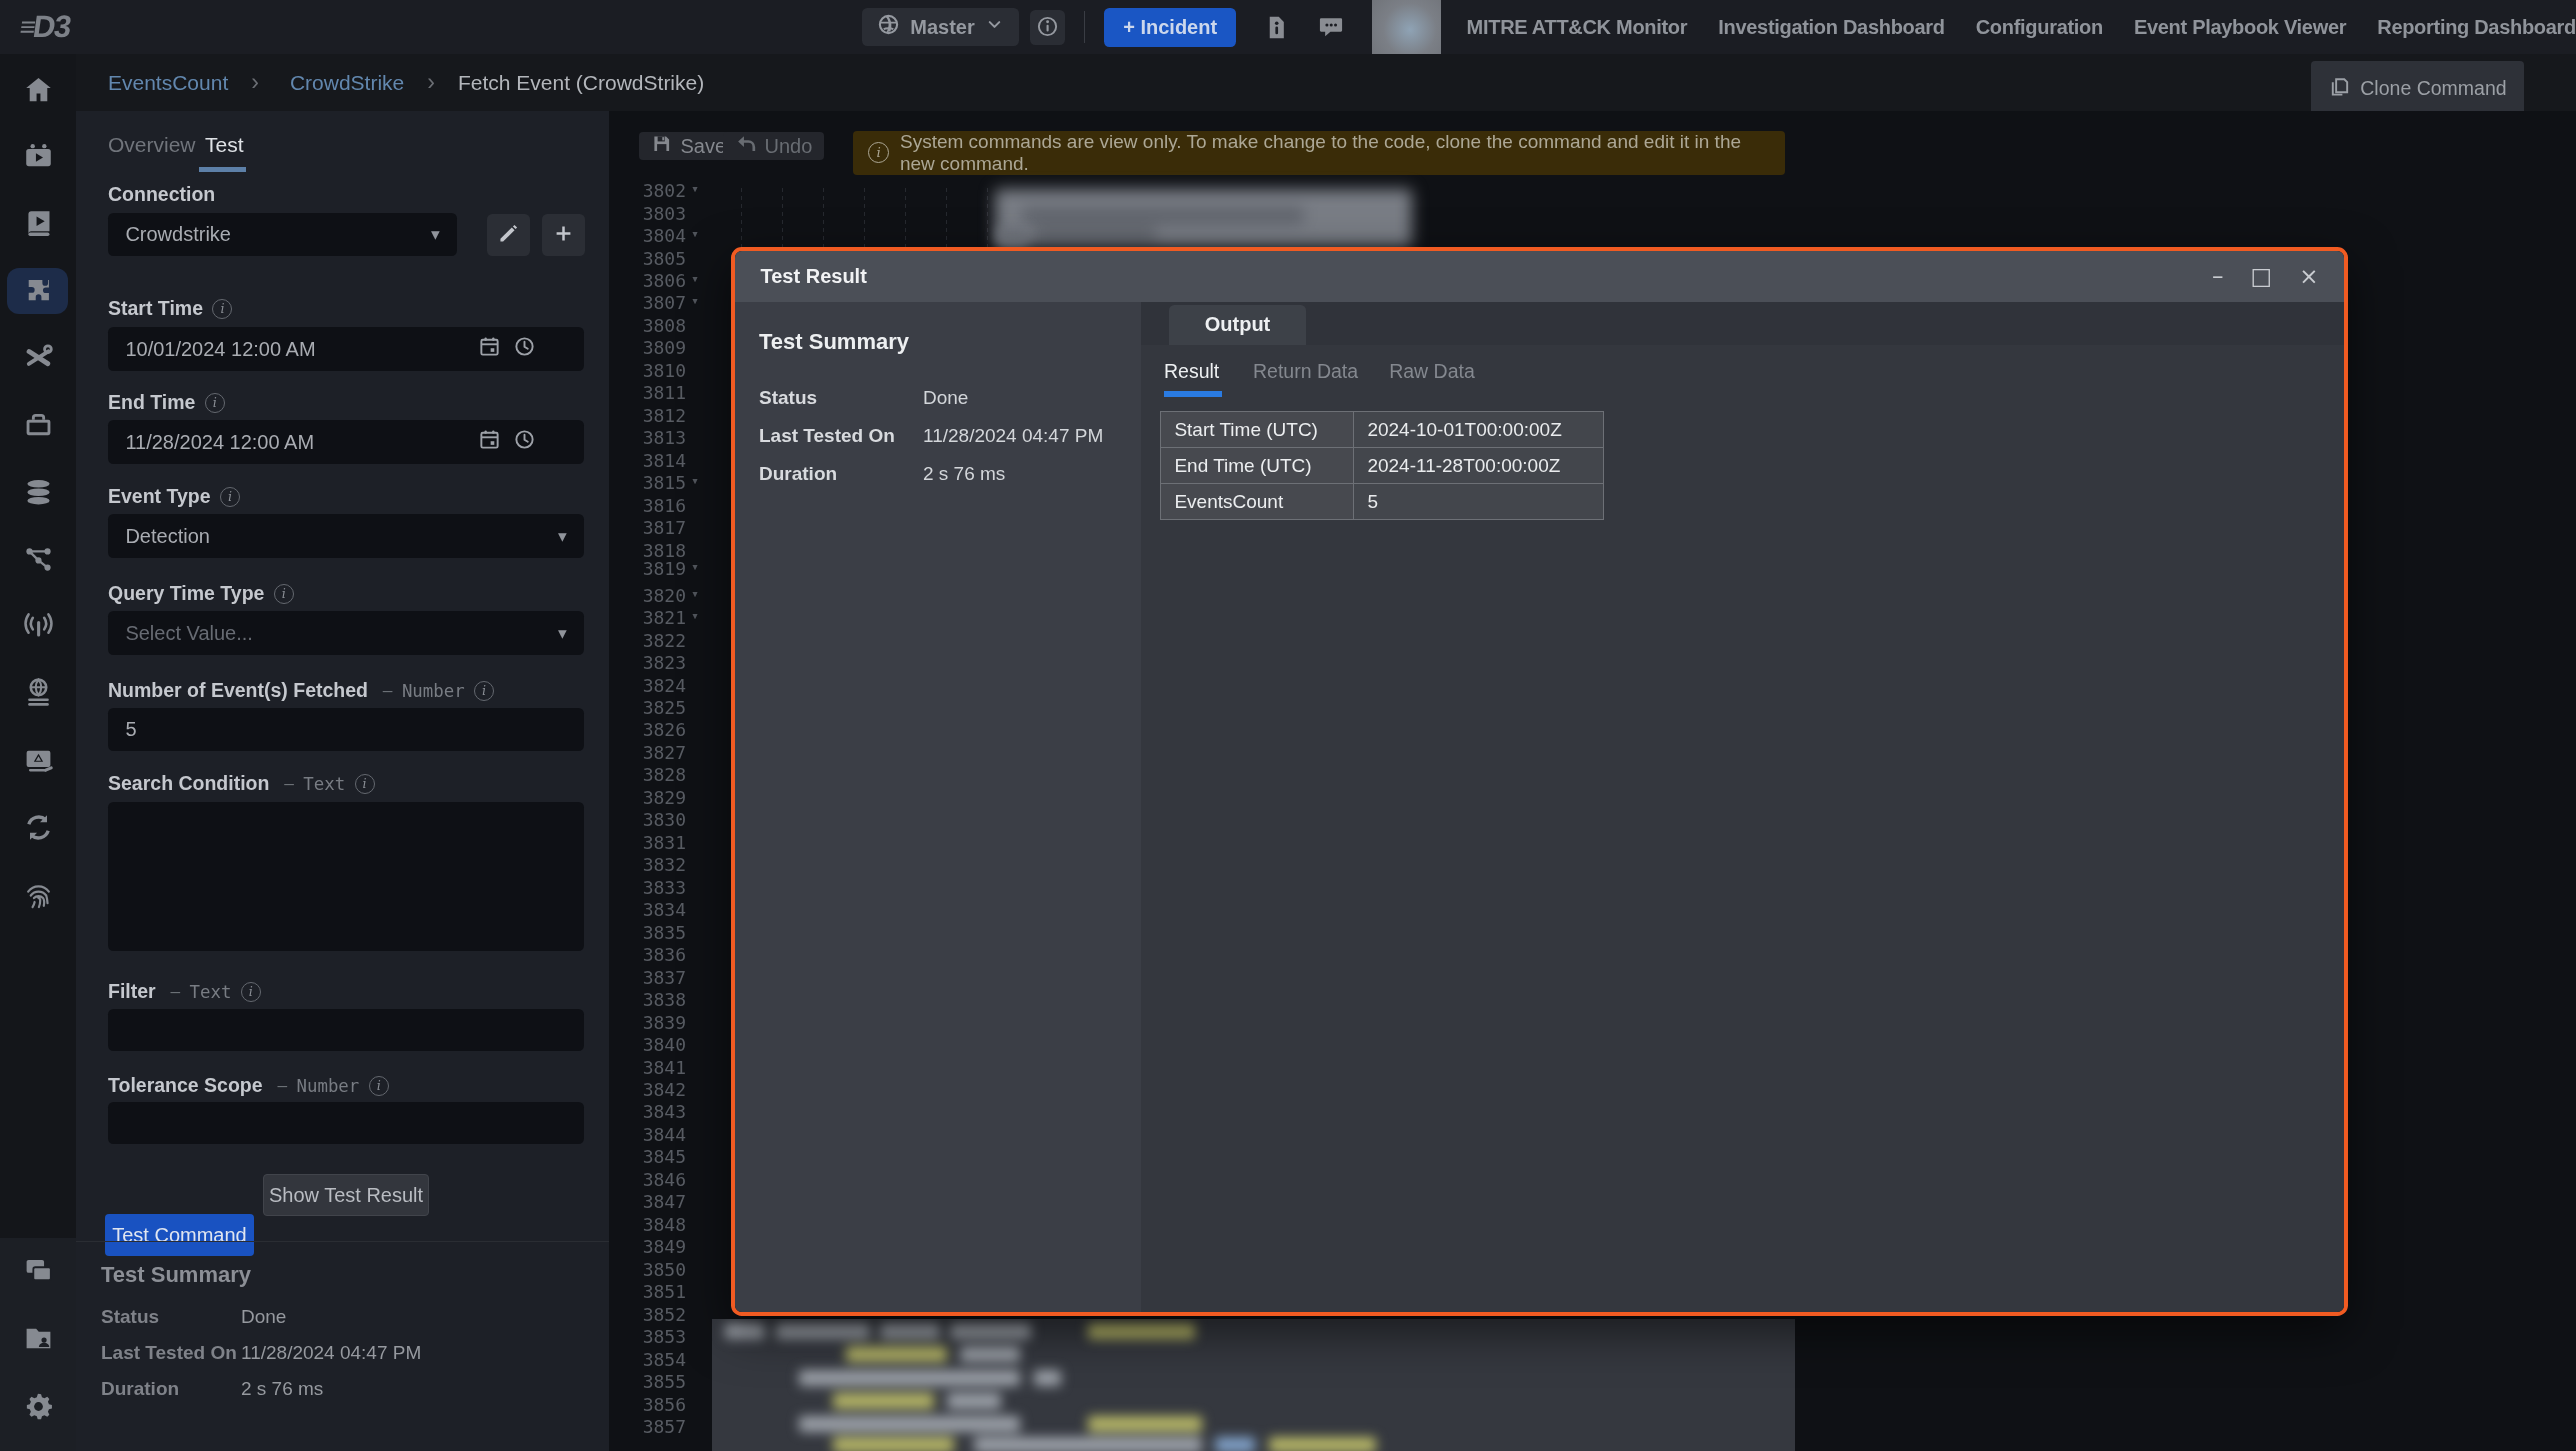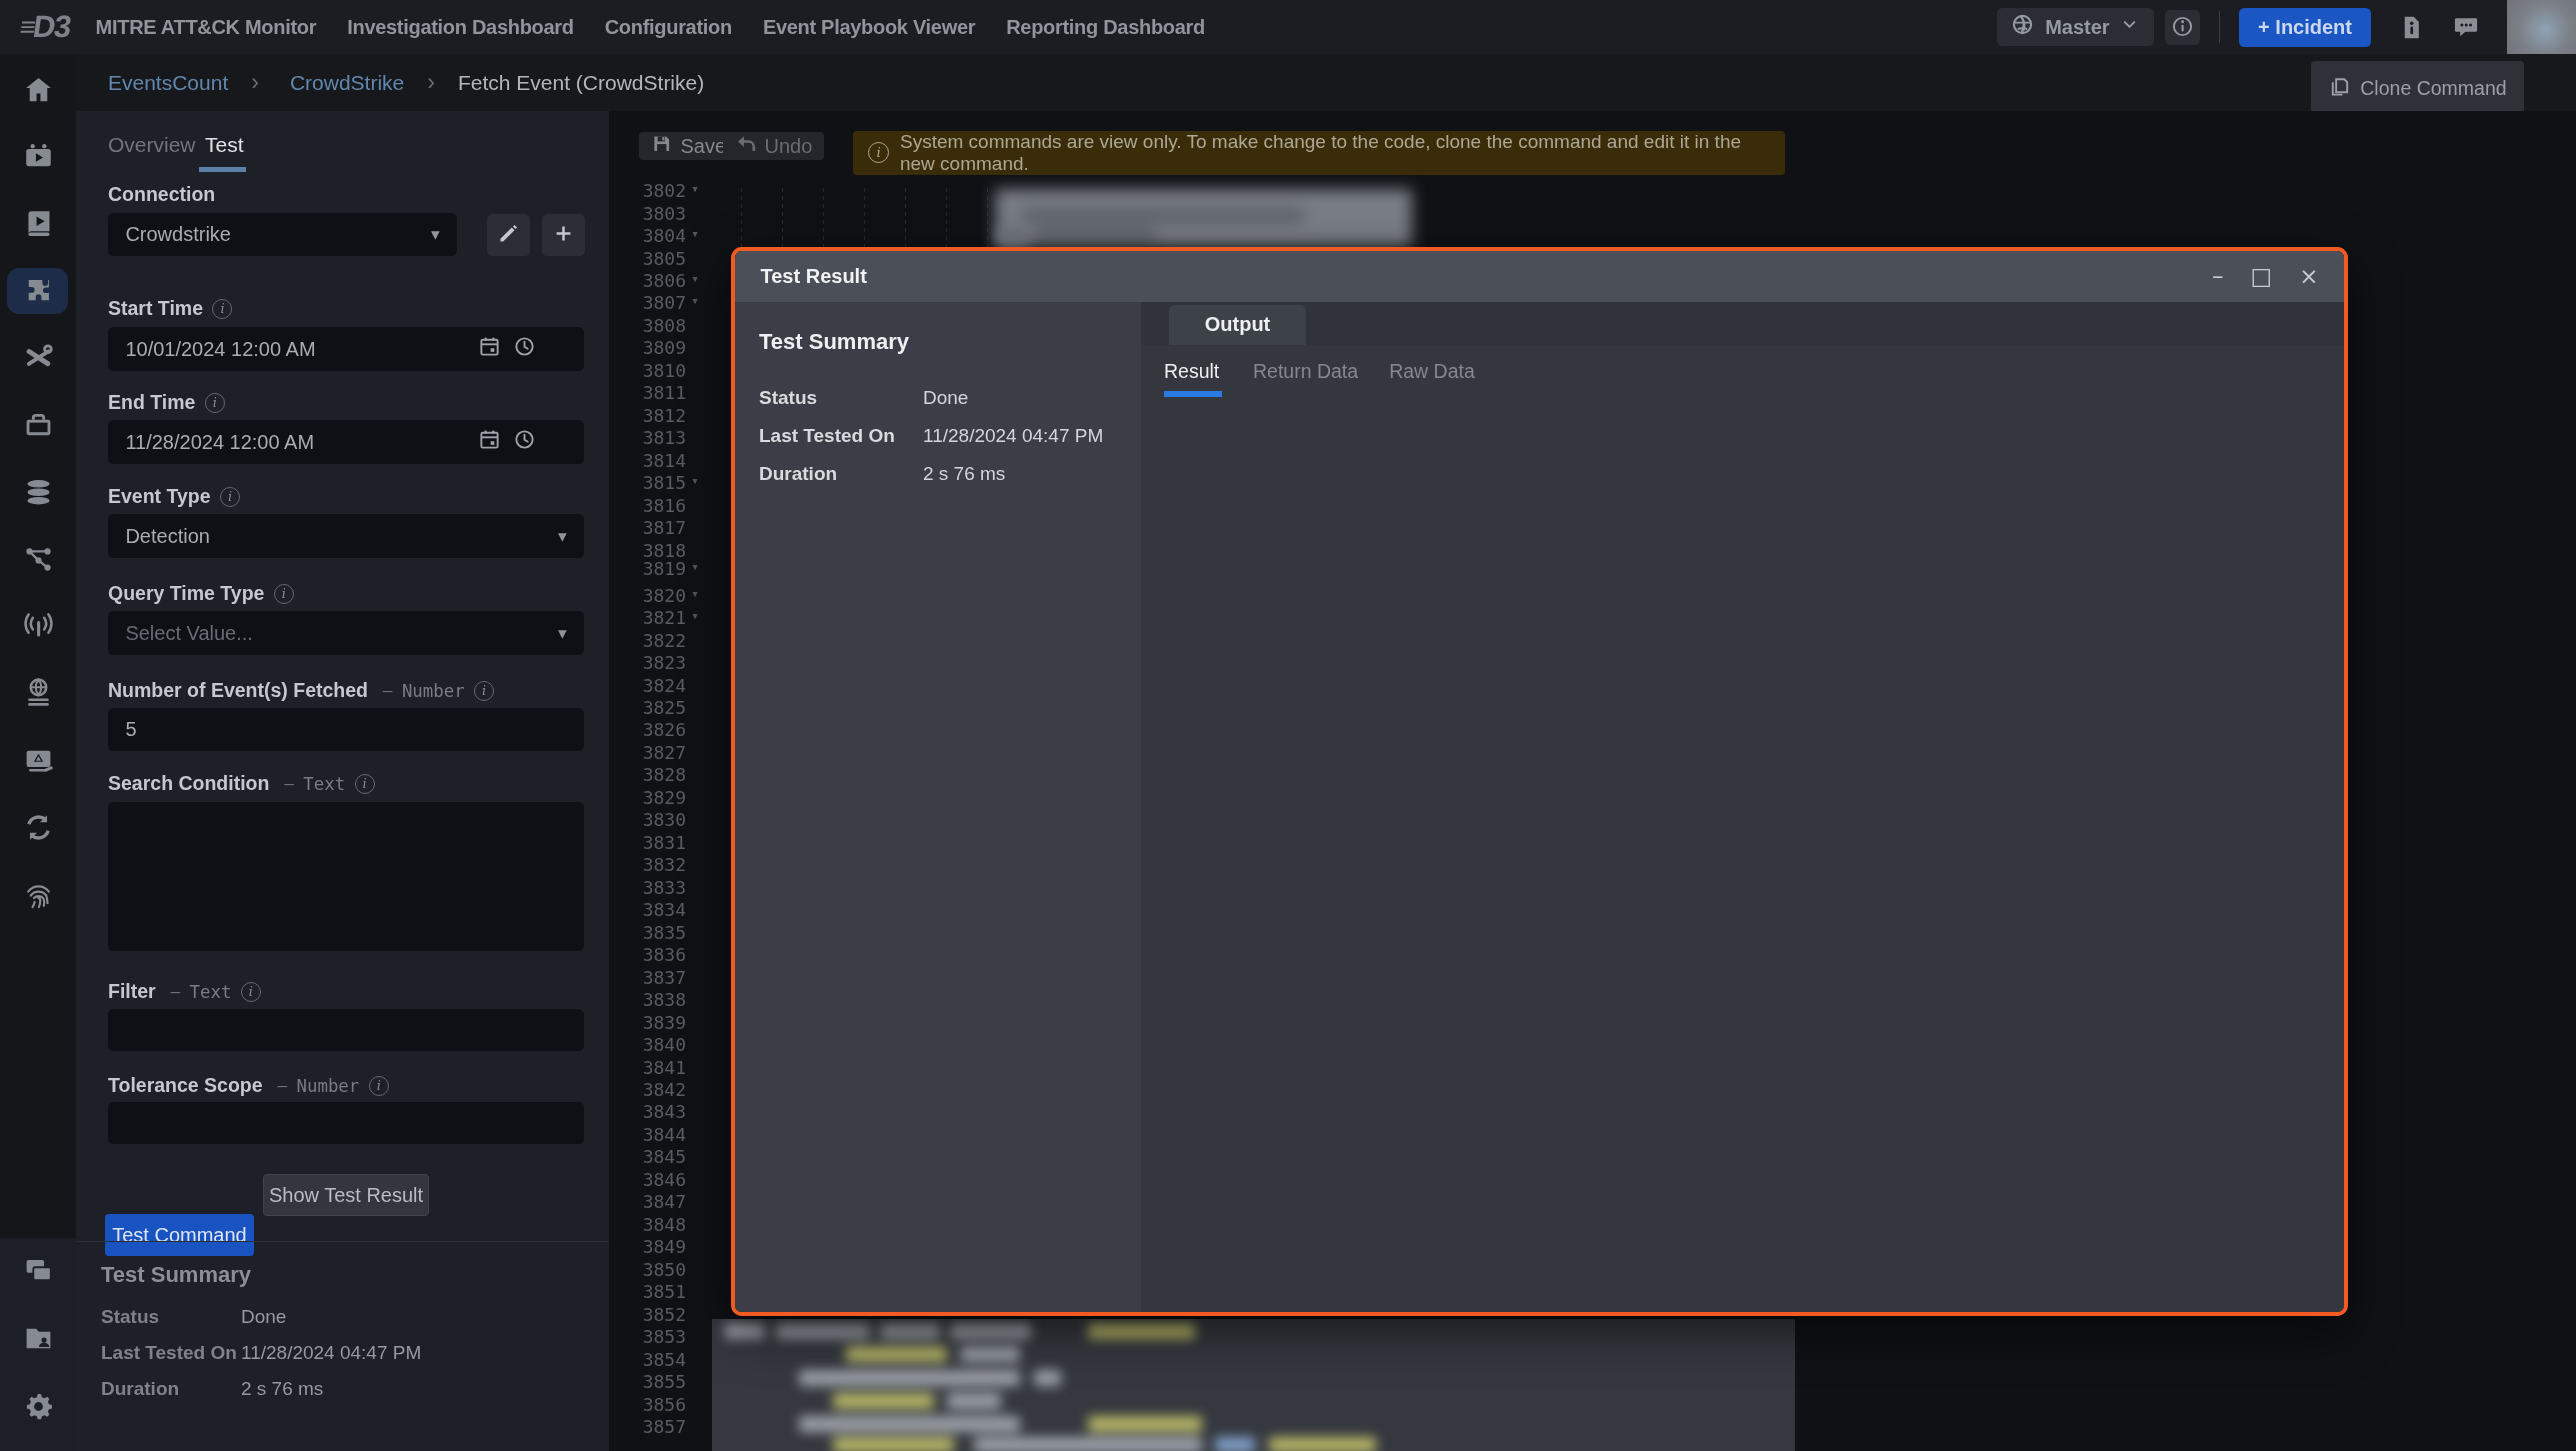--- a/index.html
+++ b/index.html
@@ -142,27 +142,20 @@
   svg .st { fill:none; stroke:currentColor; }
 </style>
 </head>
 <body>
 
 <div id="topnav">
   <div class="logo">
     <span class="logo-bars">≡</span>
     <span class="logo-text">D3</span>
   </div>
-  <div id="nav-items">
-      <span class="nav-item">MITRE ATT&amp;CK Monitor</span>
-      <span class="nav-item">Investigation Dashboard</span>
-      <span class="nav-item">Configuration</span>
-      <span class="nav-item">Event Playbook Viewer</span>
-      <span class="nav-item">Reporting Dashboard</span>
-    </div>
   <div id="nav-right">
     <div class="site-pill">
       <span>
         <svg width="23" height="23" viewBox="0 0 24 24">
             <circle class="st" cx="12" cy="12" r="9" stroke-width="2.2"></circle>
             <path class="st" d="M3.5 10h17M7 17c2-1.5 8-1.5 10 0" stroke-width="2"></path>
             <path d="M9 4c4 4 4 10 1 16l4-1c2-6 1-11-2-15z" fill="#9599a0"></path>
           </svg>
       </span>
       <span>Master</span>
@@ -193,20 +186,27 @@
     <span class="plain-icon">
       <svg width="28" height="28" viewBox="0 0 24 24" fill="#8a8d93">
           <path d="M3.5 4.5h17a1 1 0 0 1 1 1v9.5a1 1 0 0 1-1 1h-9l-4.5 4v-4h-3.5a1 1 0 0 1-1-1V5.5a1 1 0 0 1 1-1z"></path>
           <circle cx="8.5" cy="10.3" r="1.3" fill="#1b1d23"></circle>
           <circle cx="12.2" cy="10.3" r="1.3" fill="#1b1d23"></circle>
           <circle cx="15.9" cy="10.3" r="1.3" fill="#1b1d23"></circle>
         </svg>
     </span>
     <div class="avatar"></div>
   </div>
+  <div id="nav-items">
+      <span class="nav-item">MITRE ATT&amp;CK Monitor</span>
+      <span class="nav-item">Investigation Dashboard</span>
+      <span class="nav-item">Configuration</span>
+      <span class="nav-item">Event Playbook Viewer</span>
+      <span class="nav-item">Reporting Dashboard</span>
+    </div>
 </div>
 
 <div id="breadcrumbbar">
   <span class="crumb-link">EventsCount</span>
   <span class="crumb-sep">›</span>
   <span class="crumb-link">CrowdStrike</span>
   <span class="crumb-sep">›</span>
   <span class="crumb-current">Fetch Event (CrowdStrike)</span>
   <button class="clone-btn">
     <span>
@@ -626,16 +626,32 @@
         </div>
     </div>
     <div class="modal-right">
       <div class="tab-strip"></div>
       <div class="output-tab">Output</div>
       <div id="modal-subtabs">
           <span class="subtab active">Result</span>
           <span class="subtab">Return Data</span>
           <span class="subtab">Raw Data</span>
         </div>
+      <table id="result-table">
+        <tbody id="result-table-body">
+            <tr>
+              <td class="k">Start Time (UTC)</td>
+              <td class="v">2024-10-01T00:00:00Z</td>
+            </tr>
+            <tr>
+              <td class="k">End Time (UTC)</td>
+              <td class="v">2024-11-28T00:00:00Z</td>
+            </tr>
+            <tr>
+              <td class="k">EventsCount</td>
+              <td class="v">5</td>
+            </tr>
+          </tbody>
+      </table>
     </div>
   </div>
 </div>
 
 
 </body></html>

